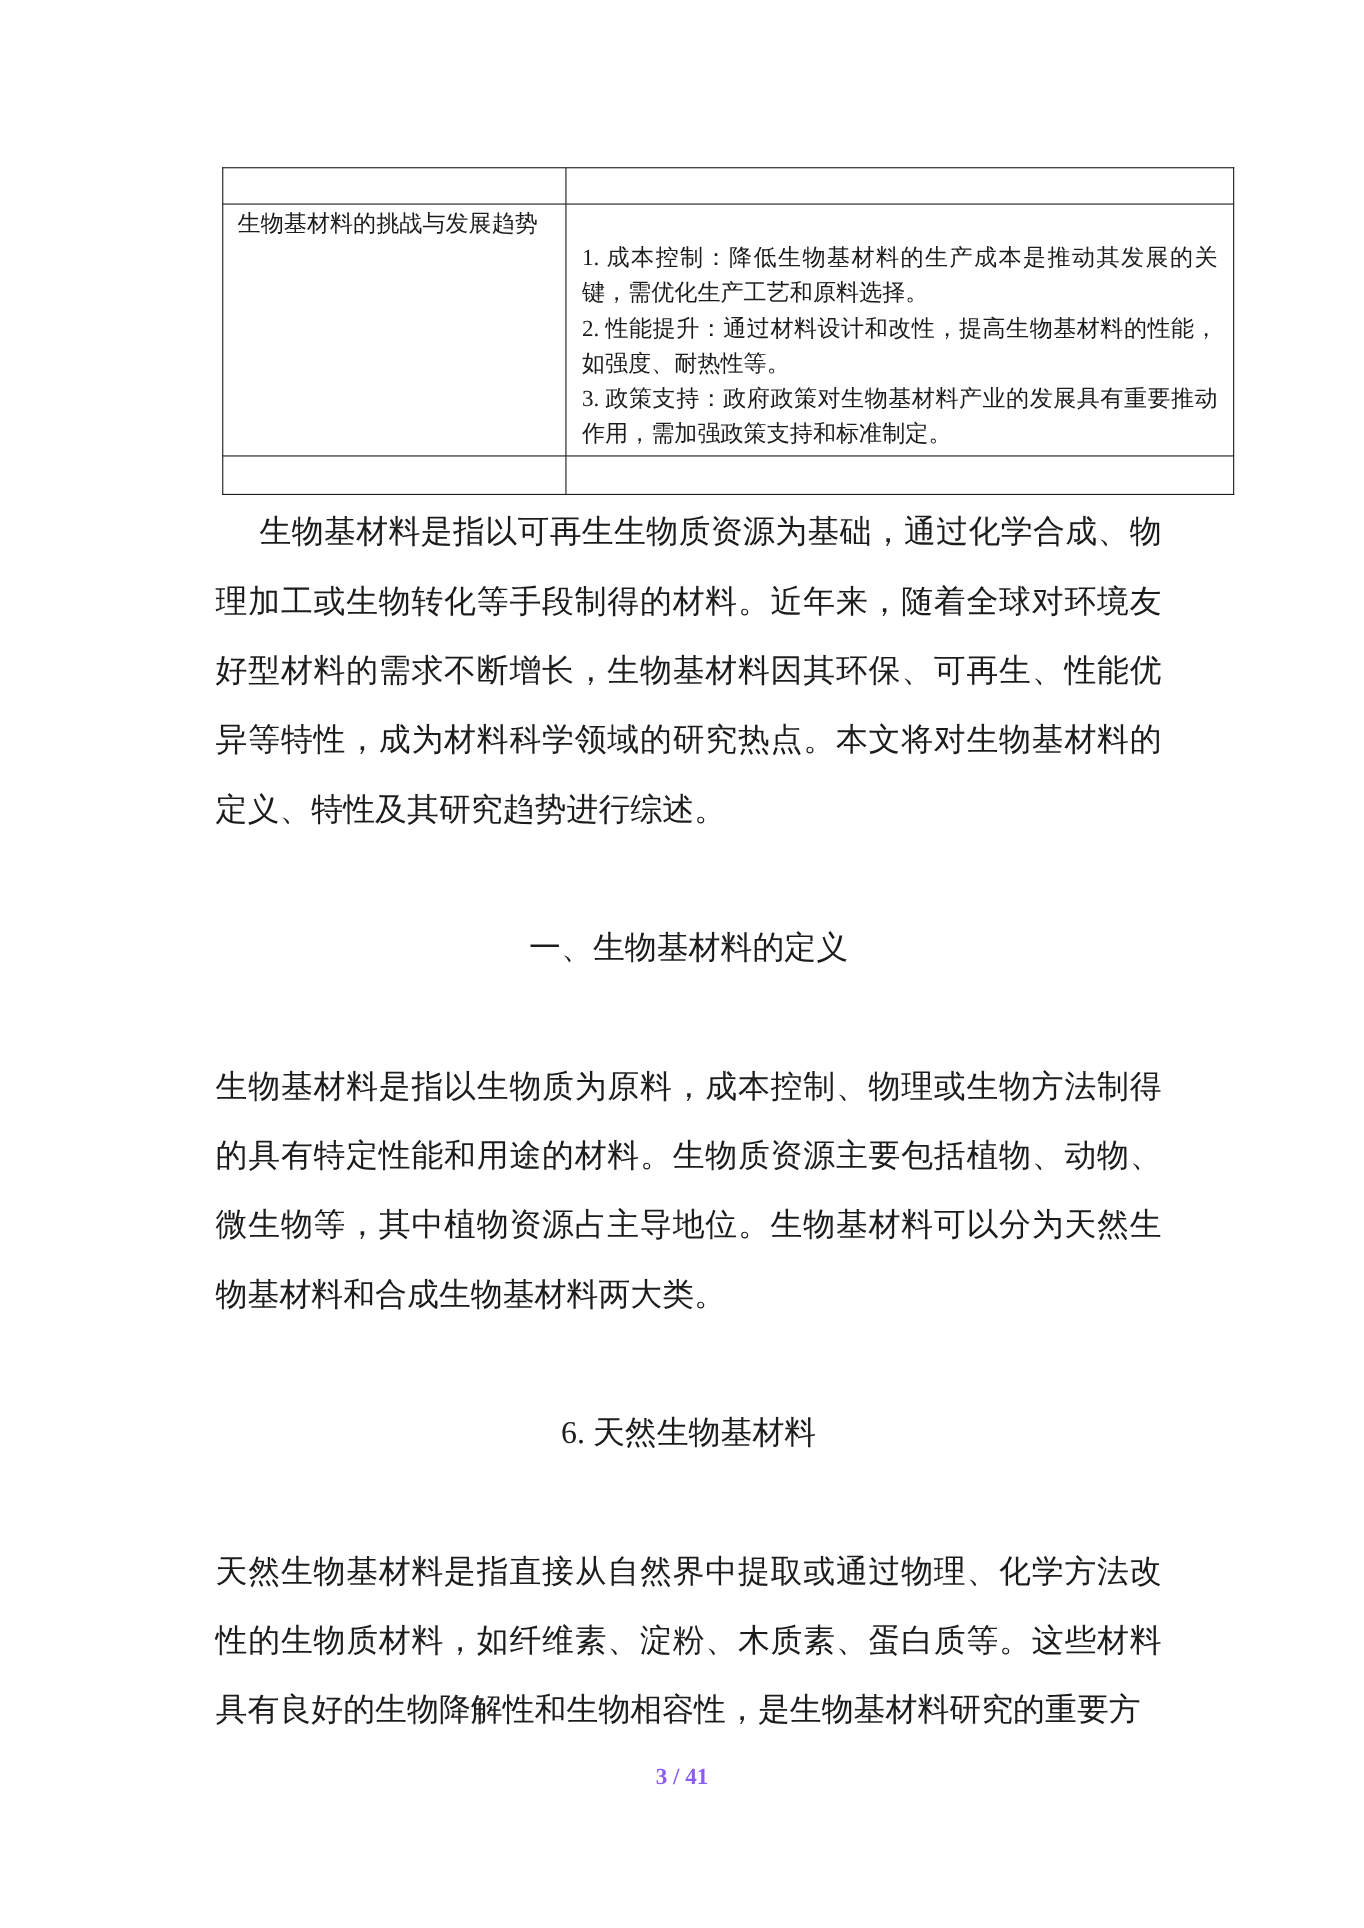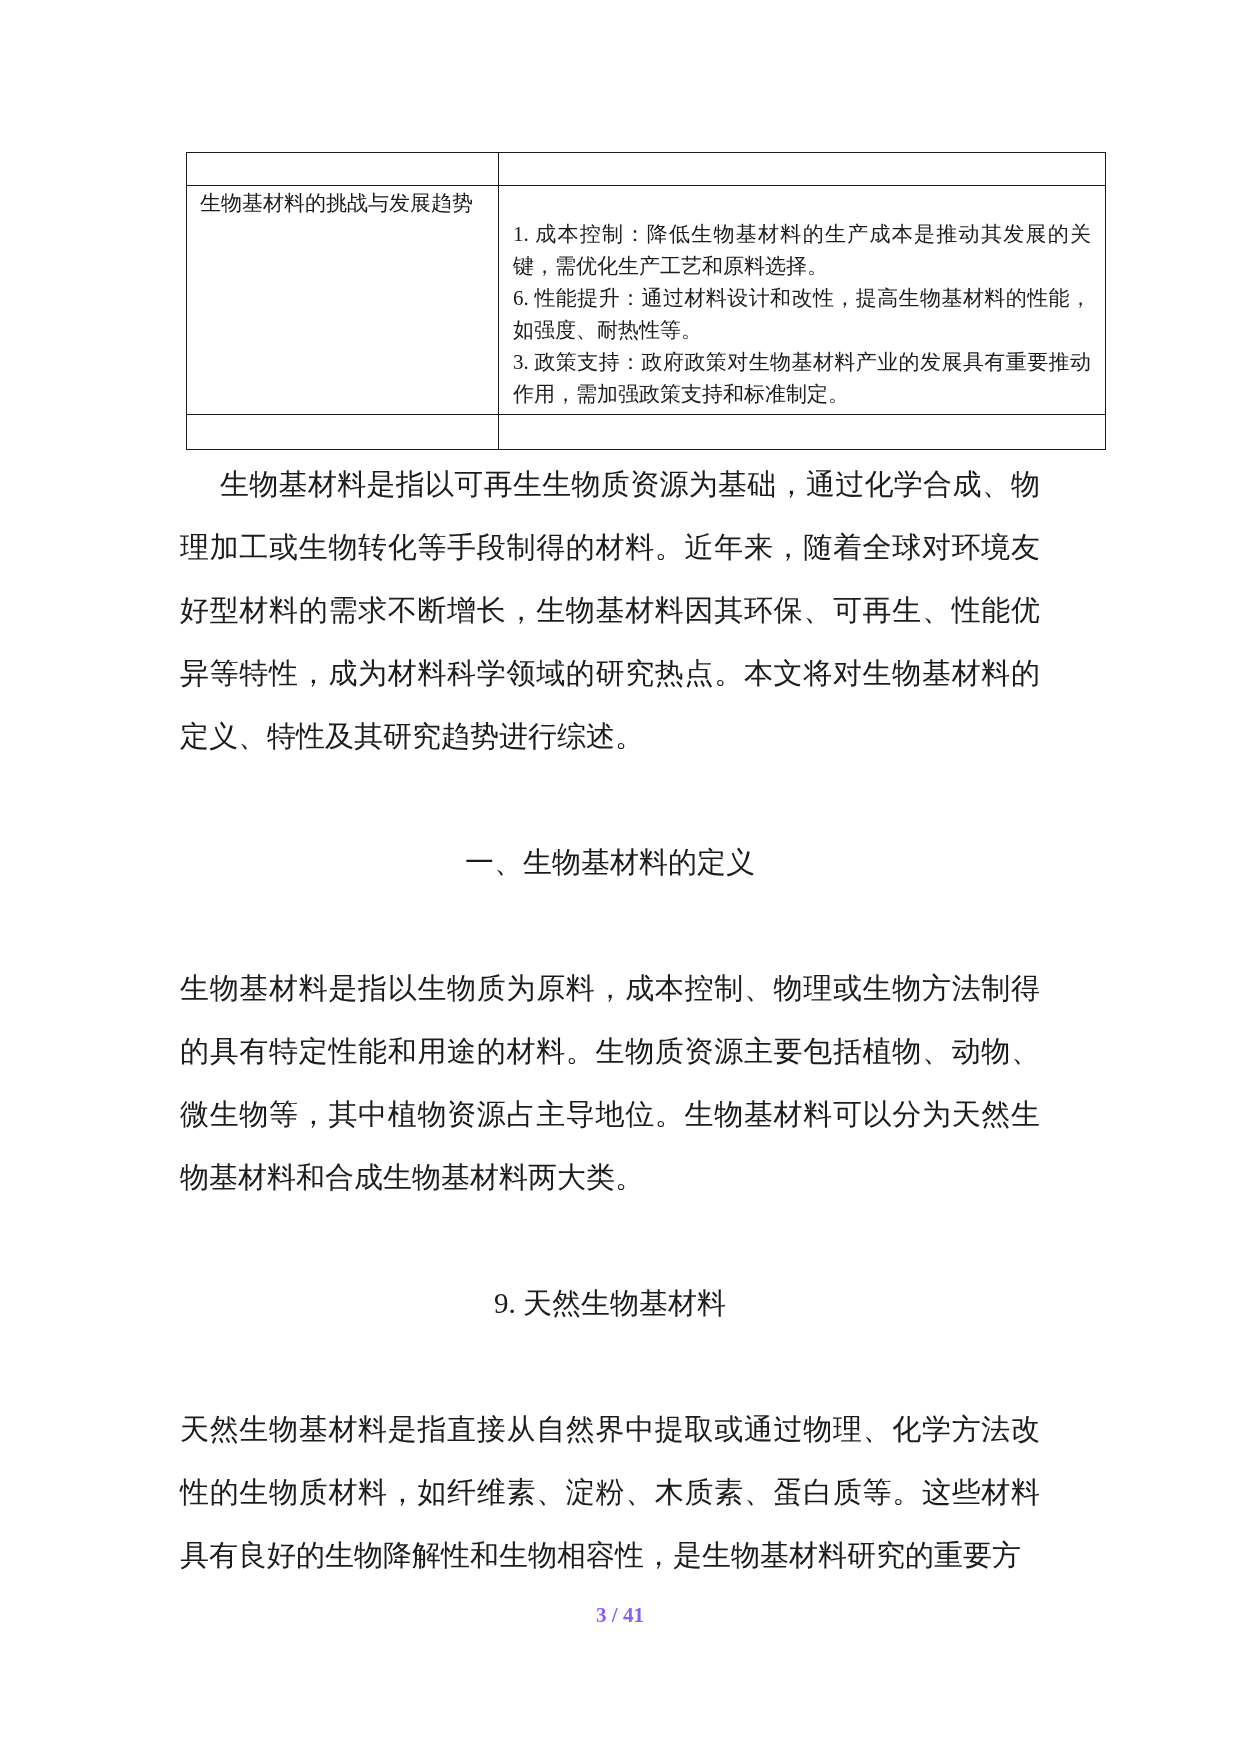--- a/index.html
+++ b/index.html
@@ -11,21 +11,21 @@
     position: relative;
     width: 1240px;
     height: 1753px;
     background: #ffffff;
     color: #111111;
     font-family: "Liberation Serif", "DejaVu Serif", serif;
     overflow: hidden;
   }
   .content {
     position: absolute;
-    left: 180px;
+    left: 196px;
     top: 152px;
     width: 872px;
     font-family: Liberation Serif, serif;
   }
   table.doc-table {
     border-collapse: collapse;
     table-layout: fixed;
     width: 866px;
     margin-left: 6px;
     margin-bottom: 3px;
@@ -81,37 +81,37 @@
     <table class="doc-table">
       <tbody>
           <tr class="row-empty-top">
         <td class="cell-topic"></td>
         <td class="cell-details" style="padding:2px 14px;"></td>
       </tr>
       <tr>
         <td class="cell-topic">生物基材料的挑战与发展趋势</td>
         <td class="cell-details">
           <div>1. 成本控制：降低生物基材料的生产成本是推动其发展的关键，需优化生产工艺和原料选择。</div>
-          <div>6. 性能提升：通过材料设计和改性，提高生物基材料的性能，如强度、耐热性等。</div>
+          <div>2. 性能提升：通过材料设计和改性，提高生物基材料的性能，如强度、耐热性等。</div>
           <div>3. 政策支持：政府政策对生物基材料产业的发展具有重要推动作用，需加强政策支持和标准制定。</div>
         </td>
       </tr>
       <tr class="row-empty-bottom">
         <td class="cell-topic"></td>
         <td class="cell-details" style="padding:2px 14px;"></td>
       </tr>
     </tbody>
       </table>
 
     <p class="para first-indent">生物基材料是指以可再生生物质资源为基础，通过化学合成、物理加工或生物转化等手段制得的材料。近年来，随着全球对环境友好型材料的需求不断增长，生物基材料因其环保、可再生、性能优异等特性，成为材料科学领域的研究热点。本文将对生物基材料的定义、特性及其研究趋势进行综述。</p>
 
     <p class="heading">一、生物基材料的定义</p>
 
     <p class="para">生物基材料是指以生物质为原料，成本控制、物理或生物方法制得的具有特定性能和用途的材料。生物质资源主要包括植物、动物、微生物等，其中植物资源占主导地位。生物基材料可以分为天然生物基材料和合成生物基材料两大类。</p>
 
-    <p class="heading">9.  天然生物基材料</p>
+    <p class="heading">6.  天然生物基材料</p>
 
     <p class="para">天然生物基材料是指直接从自然界中提取或通过物理、化学方法改性的生物质材料，如纤维素、淀粉、木质素、蛋白质等。这些材料具有良好的生物降解性和生物相容性，是生物基材料研究的重要方</p>
 
   </div>
 
   <div class="footer">3 / 41</div>
 </div>
 
 </body></html>

